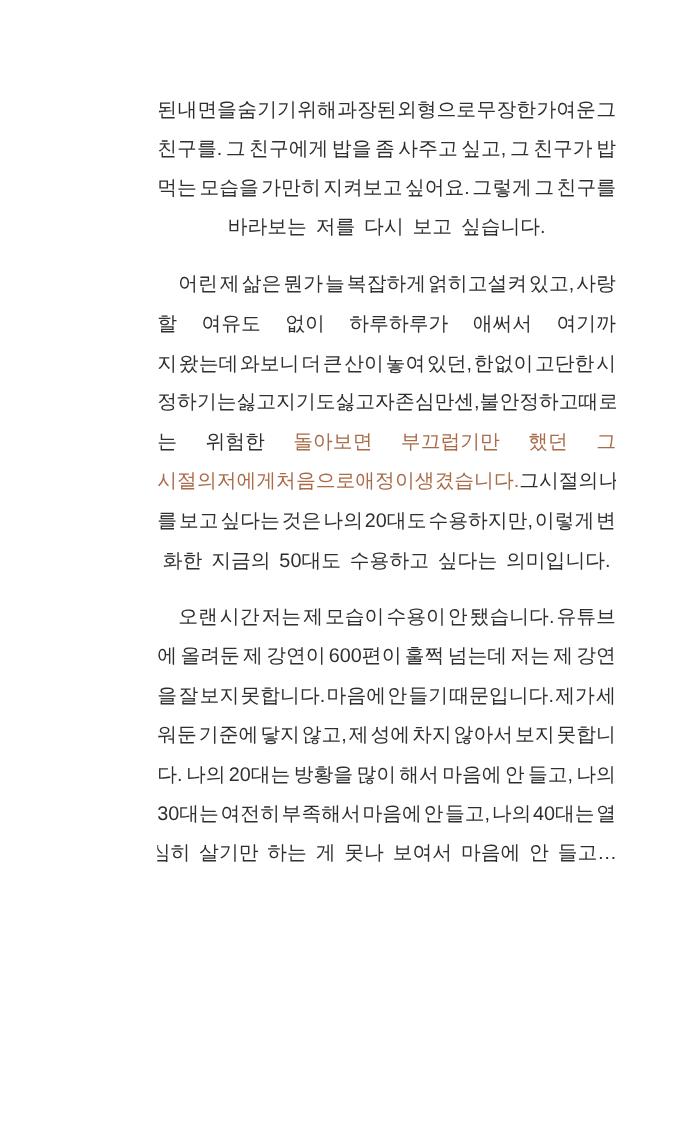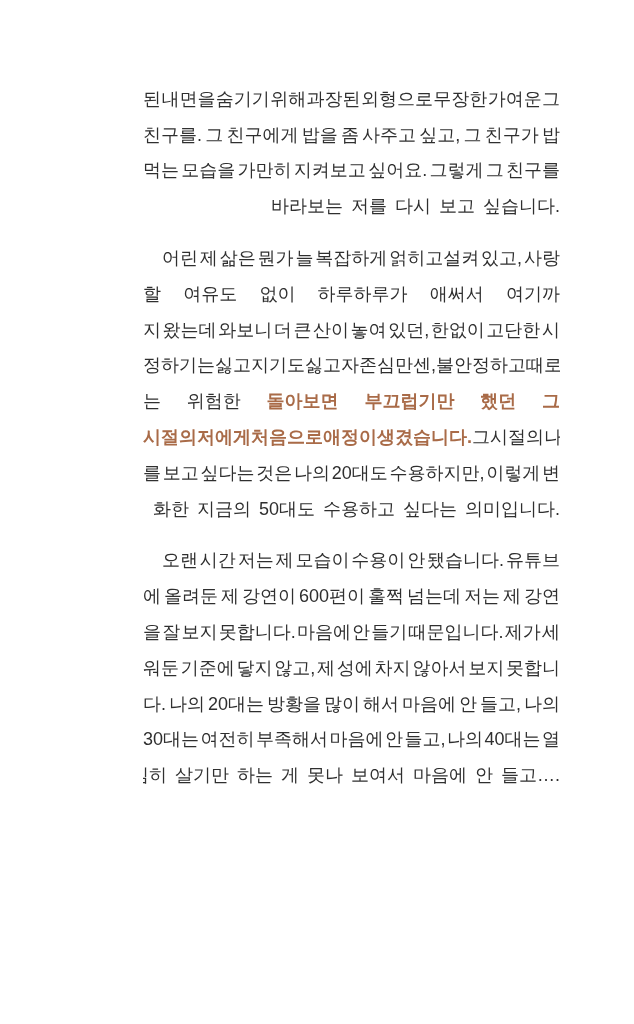--- a/index.html
+++ b/index.html
@@ -34,29 +34,28 @@
     justify-content: space-between;
     align-items: center;
     white-space: pre;
     overflow: hidden;
   }
   .line.indent {
     padding-left: 19px;
     margin-top: 16px;
   }
   .line.last {
-    justify-content: flex-end;
+    justify-content: center;
     gap: 8px;
   }
   .word {
     display: inline-block;
   }
   .word.hl {
     color: var(--highlight-color, #a96b48);
-    font-weight: bold;
   }
   .page-number {
     position: absolute;
     left: 143px;
     top: 941px;
     width: 417px;
     text-align: center;
     font-size: 23px;
     font-weight: 300;
     letter-spacing: 2.5px;

